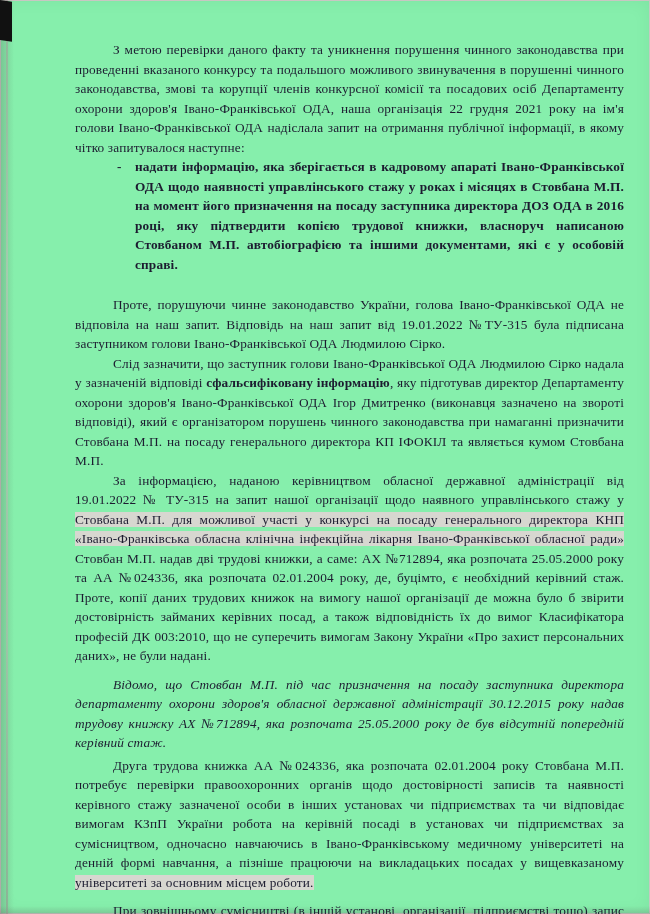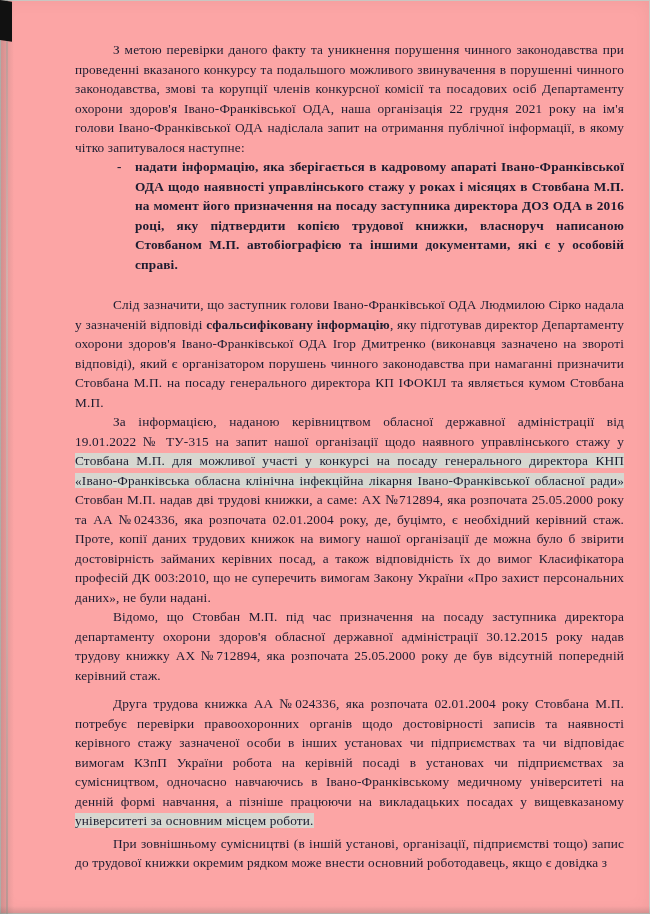--- a/index.html
+++ b/index.html
@@ -8,21 +8,21 @@
     width: 650px;
     height: 914px;
     overflow: hidden;
     background: #e7e6e2;
     font-family: "Liberation Serif", "DejaVu Serif", serif;
   }
   .scan {
     position: relative;
     width: 650px;
     height: 914px;
-    background: #fca5a5;
+    background: #86efac;
     box-shadow: inset 0 0 0 1px #c8c7c2, inset 0 0 18px rgba(0,0,0,0.06);
     box-sizing: border-box;
   }
   
   .corner-mark {
     position: absolute;
     left: 0;
     top: 0;
     width: 12px;
     height: 40px;
@@ -80,36 +80,37 @@
     padding-left: 20px;
     font-weight: bold;
   }
   .para.bullet .dash {
     position: absolute;
     left: 2px;
     top: 0;
     font-weight: bold;
   }
   .para:nth-child(3) { margin-top: 21px; }
-  .para:nth-child(6) { margin-top: 9px; }
+  .para:nth-child(6) { margin-top: 9px; font-style: italic; }
   .para:nth-child(7) { margin-top: 3px; }
   .para:nth-child(8) { margin-top: 9px; }
   .bold { font-weight: bold; }
   .hl { background: #d7d7d0; }
 </style>
 </head>
 <body>
 
 <div class="scan">
   <div class="edge-shade-left"></div>
   <div class="edge-shade-bottom"></div>
   <div class="edge-line"></div>
   <div class="corner-mark"></div>
   <div class="doc">
       <div class="para"><span>З метою перевірки даного факту та уникнення порушення чинного законодавства при проведенні вказаного конкурсу та подальшого можливого звинувачення в порушенні чинного законодавства, змові та корупції членів конкурсної комісії та посадових осіб Департаменту охорони здоров'я Івано-Франківської ОДА, наша організація 22 грудня 2021 року на ім'я голови Івано-Франківської ОДА надіслала запит на отримання публічної інформації, в якому чітко запитувалося наступне:</span></div>
       <div class="para bullet"><span class="dash">-</span><span class="bold">надати інформацію, яка зберігається в кадровому апараті Івано-Франківської ОДА щодо наявності управлінського стажу у роках і місяцях в Стовбана М.П. на момент його призначення на посаду заступника директора ДОЗ ОДА в 2016 році, яку підтвердити копією трудової книжки, власноруч написаною Стовбаном М.П. автобіографією та іншими документами, які є у особовій справі.</span></div>
+      <div class="para"><span>Проте, порушуючи чинне законодавство України, голова Івано-Франківської ОДА не відповіла на наш запит. Відповідь на наш запит від 19.01.2022 №ТУ-315 була підписана заступником голови Івано-Франківської ОДА Людмилою Сірко.</span></div>
       <div class="para"><span>Слід зазначити, що заступник голови Івано-Франківської ОДА Людмилою Сірко надала у зазначеній відповіді </span><span class="bold">сфальсифіковану інформацію</span><span>, яку підготував директор Департаменту охорони здоров'я Івано-Франківської ОДА Ігор Дмитренко (виконавця зазначено на звороті відповіді), який є організатором порушень чинного законодавства при намаганні призначити Стовбана М.П. на посаду генерального директора КП  ІФОКІЛ та являється кумом Стовбана М.П.</span></div>
       <div class="para"><span>За інформацією, наданою керівництвом обласної державної адміністрації від 19.01.2022 № ТУ-315 на запит нашої організації щодо наявного управлінського стажу у </span><span class="hl">Стовбана М.П. для можливої участі у конкурсі на посаду генерального директора КНП «Івано-Франківська обласна клінічна інфекційна лікарня Івано-Франківської обласної ради»</span><span> Стовбан М.П. надав дві трудові книжки, а саме: АХ №712894, яка розпочата 25.05.2000 року та АА №024336, яка розпочата 02.01.2004 року, де, буцімто, є необхідний керівний стаж. Проте, копії даних трудових книжок на вимогу нашої організації де можна було б звірити достовірність займаних керівних посад, а також відповідність їх до вимог Класифікатора професій ДК 003:2010, що не суперечить вимогам Закону України «Про захист персональних даних», не були надані.</span></div>
       <div class="para"><span>Відомо, що Стовбан М.П. під час призначення на посаду заступника директора департаменту охорони здоров'я обласної державної адміністрації 30.12.2015 року надав трудову книжку АХ №712894, яка розпочата 25.05.2000 року де був відсутній попередній керівний стаж.</span></div>
       <div class="para"><span>Друга трудова книжка АА №024336, яка розпочата 02.01.2004 року Стовбана М.П. потребує перевірки правоохоронних органів щодо достовірності записів та наявності керівного стажу зазначеної особи в інших установах чи підприємствах та чи відповідає вимогам КЗпП України робота на керівній посаді в установах чи підприємствах за сумісництвом, одночасно навчаючись в Івано-Франківському медичному університеті на денній формі навчання, а пізніше працюючи на викладацьких посадах у вищевказаному </span><span class="hl">університеті за основним місцем роботи.</span></div>
       <div class="para"><span>При зовнішньому сумісництві (в іншій установі, організації, підприємстві тощо) запис до трудової книжки окремим рядком може внести основний роботодавець, якщо є довідка з</span></div>
     </div>
 </div>
 
 </body></html>

